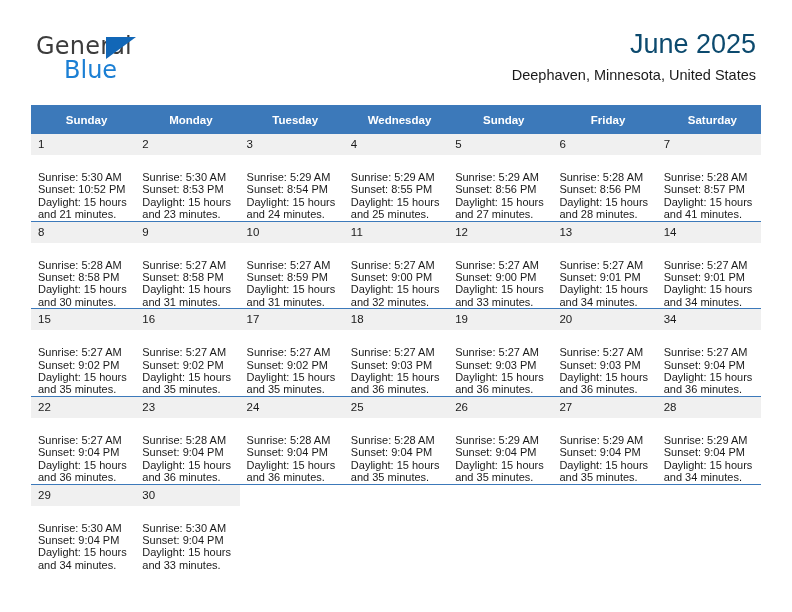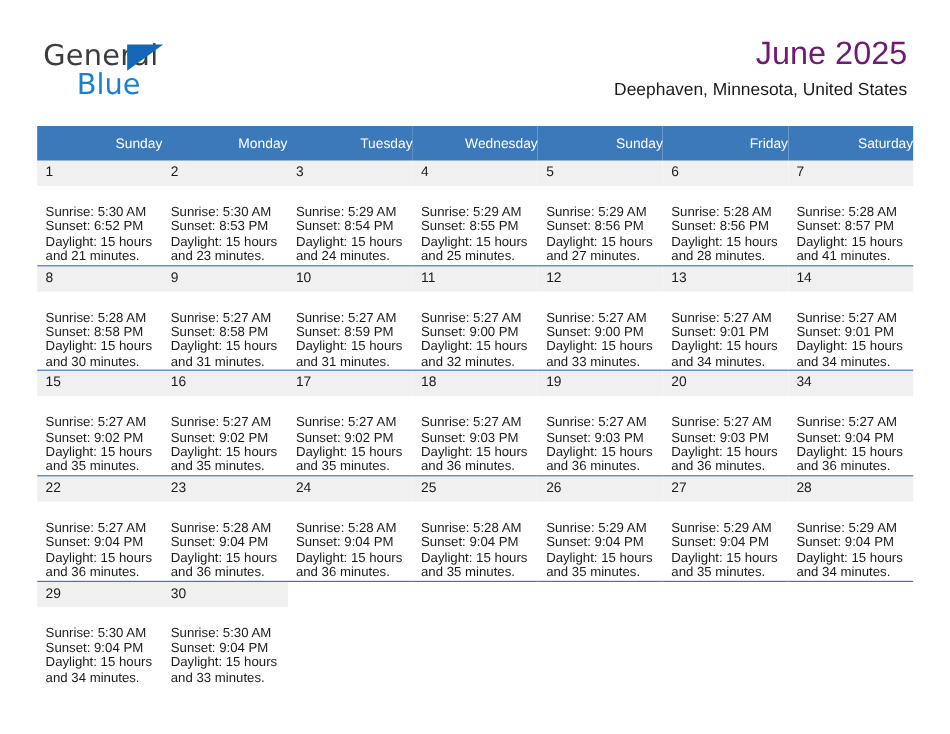--- a/index.html
+++ b/index.html
@@ -66,21 +66,21 @@
   }
   .title-block {
     position: absolute;
     right: 36px;
     top: 28px;
     text-align: right;
   }
   .cal-title {
     font-size: 27px;
     font-weight: 400;
-    color: #701a75;
+    color: #0c4a6e;
     line-height: 32px;
     white-space: nowrap;
   }
   .cal-subtitle {
     margin-top: 6px;
     font-size: 14.5px;
     font-weight: 400;
     color: #1a1a1a;
     line-height: 18px;
     white-space: nowrap;
@@ -95,22 +95,22 @@
   }
   table.cal-table {
     border-collapse: collapse;
     width: 730px;
     table-layout: fixed;
   }
   table.cal-table th {
     background: #3c79ba;
     color: #ffffff;
     font-size: 11.5px;
-    font-weight: 400;
-    text-align: right;
+    font-weight: 700;
+    text-align: center;
     padding: 5px 0 5px 7px;
     height: 19px;
     border: none;
   }
   td.day-cell {
     vertical-align: top;
     padding: 0;
     border-top: 1px solid #3c79ba;
     height: 86px;
     background: #ffffff;
@@ -175,21 +175,21 @@
           <th>Friday</th>
           <th>Saturday</th>
         </tr>
       </thead>
       <tbody id="cal-body">
           <tr class="week-row">
             <td class="day-cell">
               <div class="daynum">1</div>
               <div class="details">
                 <div>Sunrise: 5:30 AM</div>
-                <div>Sunset: 6:52 PM</div>
+                <div>Sunset: 10:52 PM</div>
                 <div>Daylight: 15 hours</div>
                 <div>and 21 minutes.</div>
               </div>
             </td>
             <td class="day-cell">
               <div class="daynum">2</div>
               <div class="details">
                 <div>Sunrise: 5:30 AM</div>
                 <div>Sunset: 8:53 PM</div>
                 <div>Daylight: 15 hours</div>

